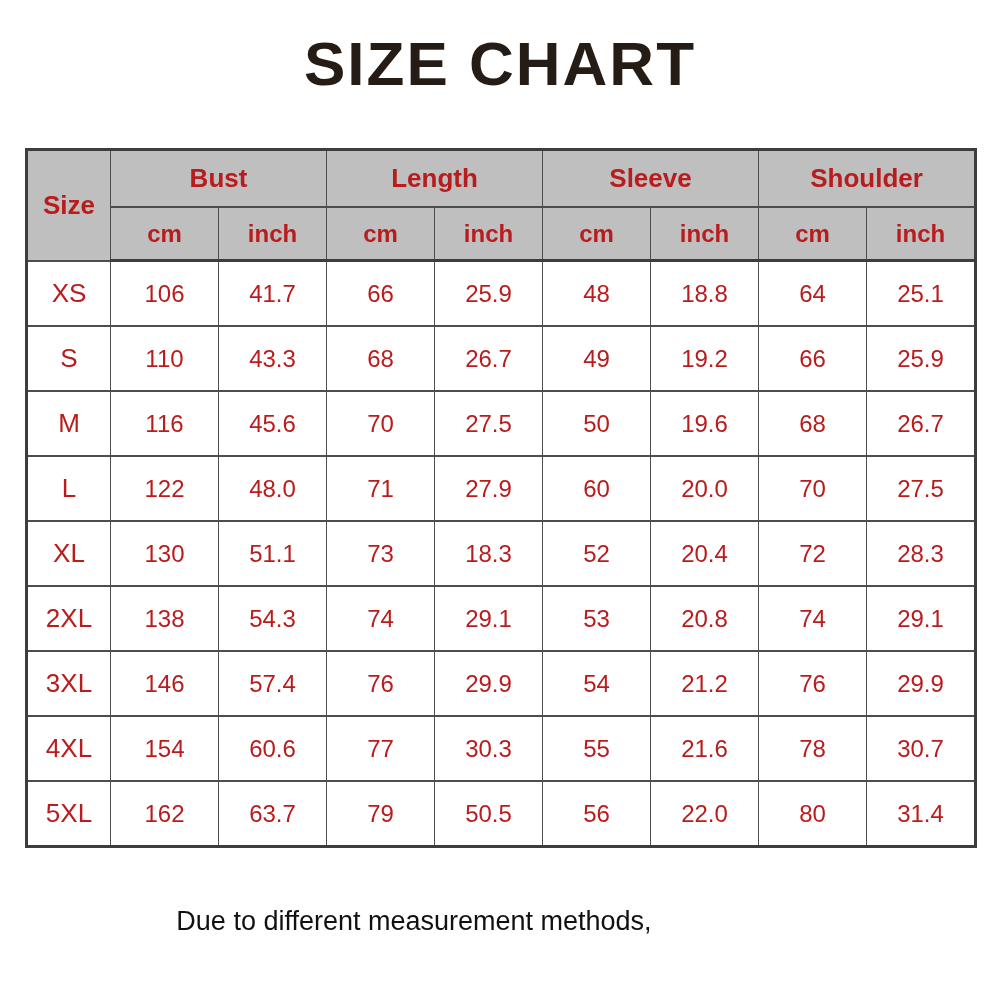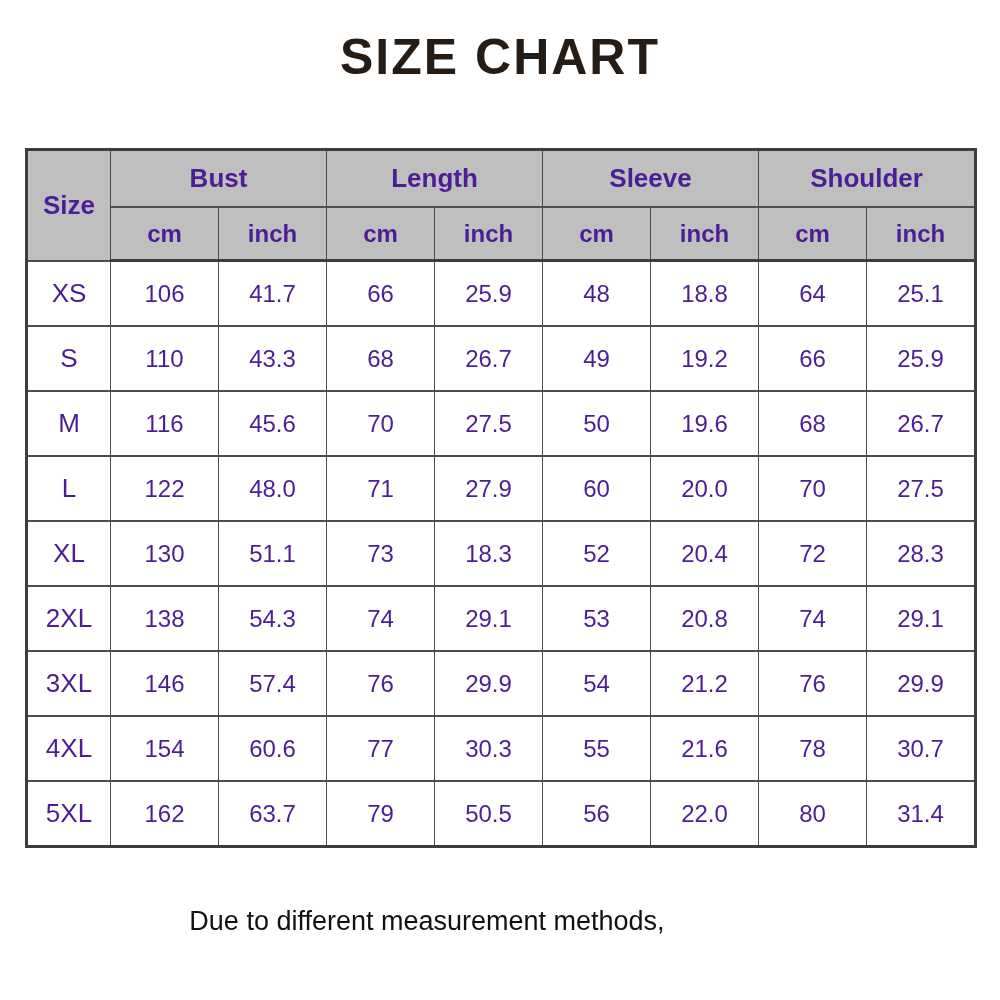--- a/index.html
+++ b/index.html
@@ -14,35 +14,35 @@
     height: 1000px;
     background: #ffffff;
     overflow: hidden;
   }
   .title {
     position: absolute;
     top: 28px;
     left: 0;
     width: 1000px;
     text-align: center;
-    font-size: 50px;
+    font-size: 62px;
     font-weight: 900;
     letter-spacing: 2px;
     color: #261c16;
     font-stretch: condensed;
   }
   table.size-table {
     position: absolute;
     top: 148px;
     left: 25px;
     width: 950px;
     border-collapse: collapse;
     table-layout: fixed;
     border: 3px solid #3d3d3d;
-    color: #4c1d95;
+    color: #b91c1c;
   }
   table.size-table td, table.size-table th {
     border-left: 1px solid #4d4d4d;
     border-right: 1px solid #4d4d4d;
     border-top: 2px solid #4d4d4d;
     border-bottom: 2px solid #4d4d4d;
     text-align: center;
     vertical-align: middle;
     padding: 0;
   }
@@ -52,21 +52,21 @@
     font-size: 26px;
   }
   tr.group-row th { height: 55px; }
   tr.unit-row th { height: 51px; font-size: 24px; border-bottom: 3px solid #3d3d3d; }
   th.size-head { font-size: 27px; border-bottom: 3px solid #3d3d3d; }
   tr.data-row td { height: 63px; font-size: 24px; font-weight: 400; background: #ffffff; }
   tr.data-row td.size-cell { font-weight: normal; font-size: 26px; }
   .footer {
     position: absolute;
     top: 903px;
-    left: 13px;
+    left: 0;
     width: 828px;
     text-align: center;
     font-size: 27px;
     line-height: 37px;
     color: #111111;
   }
 </style>
 </head>
 <body>
 

